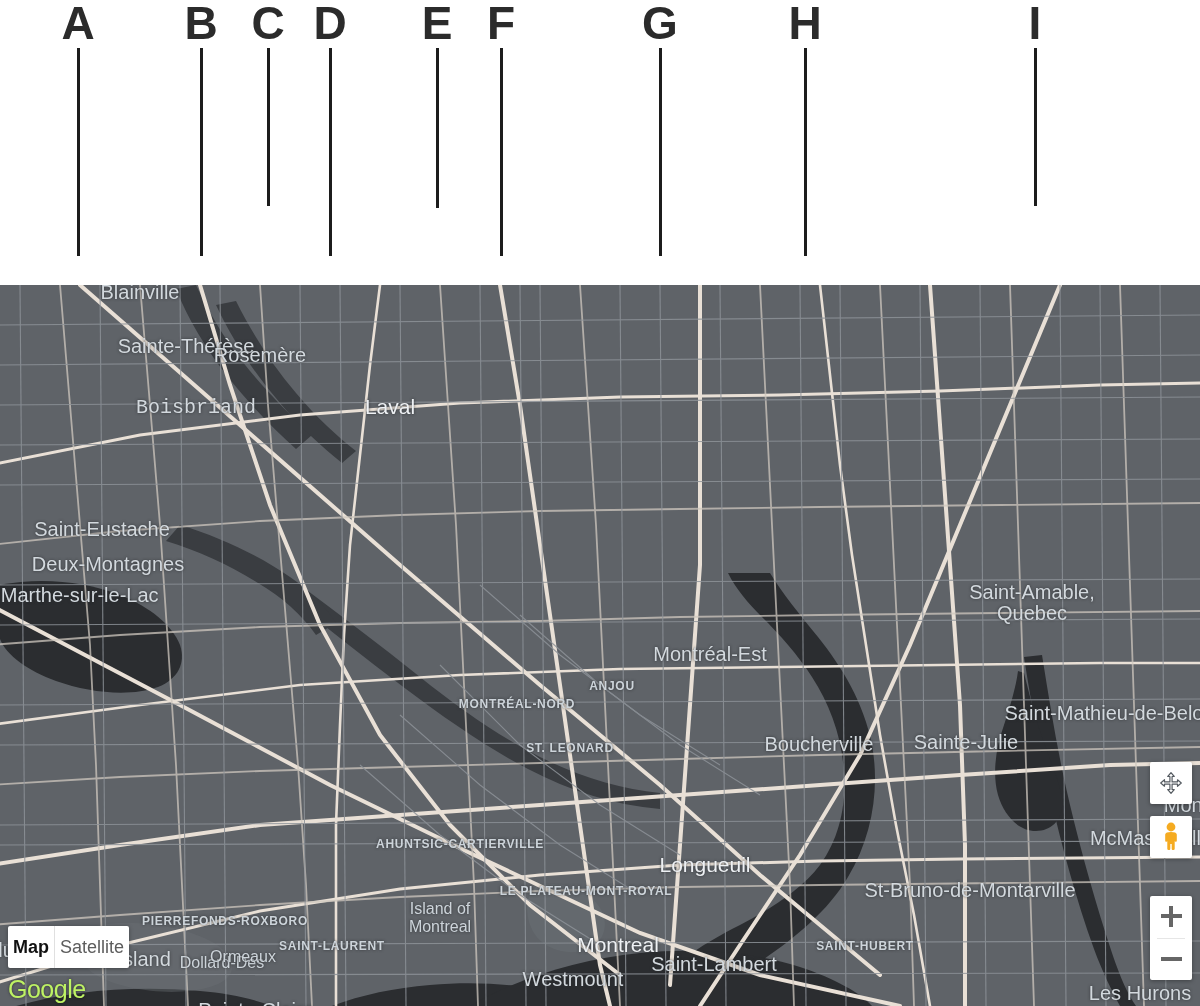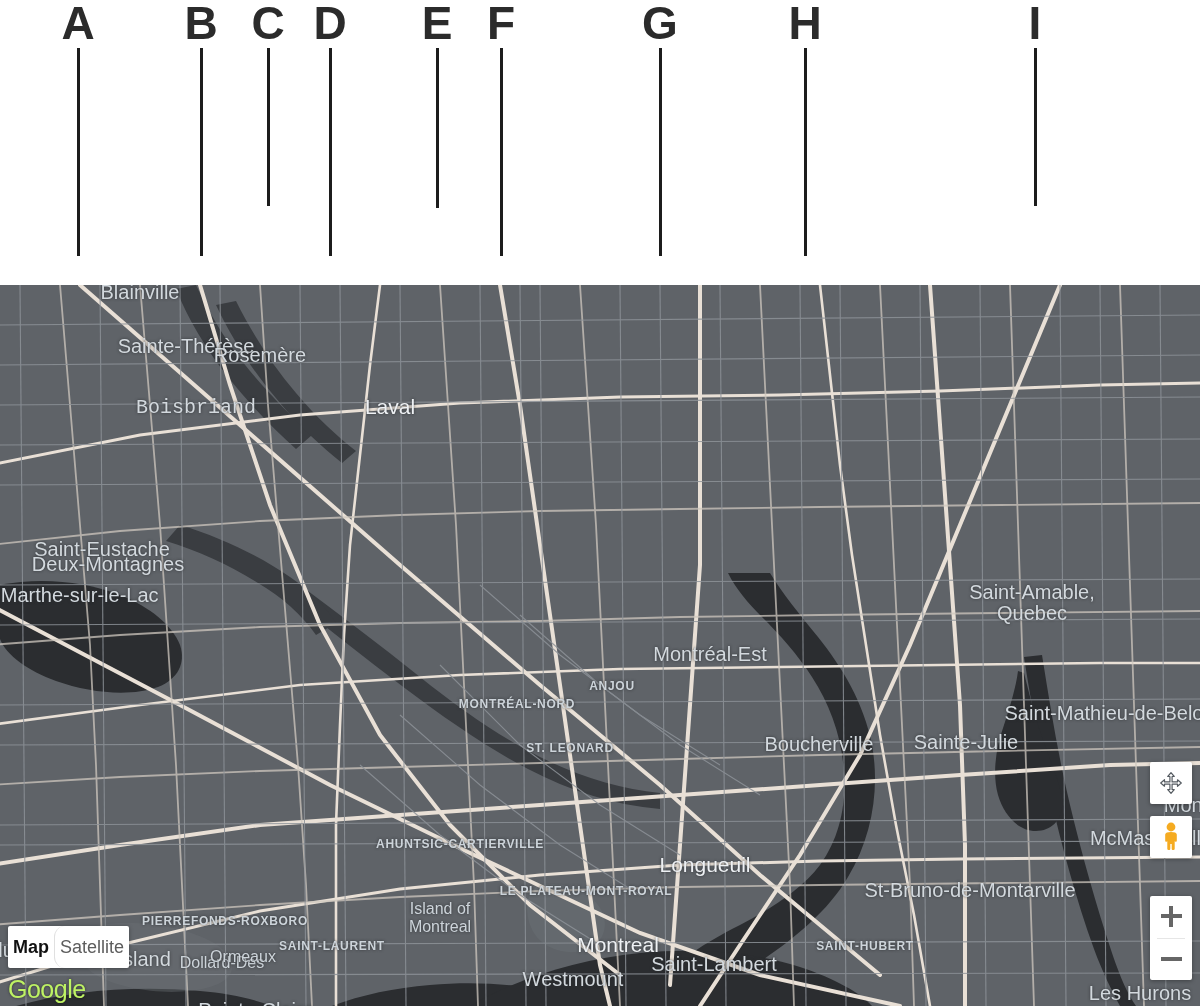--- a/index.html
+++ b/index.html
@@ -225,21 +225,21 @@
     z-index: 20;
   }
   .maptype button {
     border: 0; background: transparent;
     font-family: "Liberation Sans", sans-serif;
     font-size: 18px;
     padding: 0 5px;
     cursor: pointer;
   }
   .maptype .mt-map { color: #111111; font-weight: bold; }
-  .maptype .mt-sat { color: #5d5d5d; border-left: 1px solid #e0e0e0; border-radius: 11px; }
+  .maptype .mt-sat { color: #5d5d5d; border-left: 1px solid #e0e0e0; }
 
   .google-logo {
     position: absolute;
     left: 8px; bottom: 2px;
     font-family: "Liberation Sans", sans-serif;
     font-size: 25px;
     color: #bef264;
     letter-spacing: -.5px;
     z-index: 20;
     text-shadow: 0 0 3px rgba(0,0,0,.5);
@@ -428,21 +428,21 @@
         <path d="M480 300 L560 370 L640 430 L720 480"></path>
       </g>
     </svg>
 
     <div id="map-labels">
         <div class="lbl city" style="left: 140px; top: -4px;">Blainville</div>
         <div class="lbl city" style="left: 186px; top: 50px;">Sainte-Thérèse</div>
         <div class="lbl city" style="left: 260px; top: 52px; margin-top: 7px;">Rosemère</div>
         <div class="lbl city" style="left: 196px; top: 111px; font-family: Liberation Mono, monospace;">Boisbriand</div>
         <div class="lbl bigcity" style="left: 390px; top: 110px;">Laval</div>
-        <div class="lbl city" style="left: 102px; top: 233px; margin-top: 20px;">Saint-Eustache</div>
+        <div class="lbl city" style="left: 102px; top: 233px;">Saint-Eustache</div>
         <div class="lbl city" style="left: 108px; top: 268px;">Deux-Montagnes</div>
         <div class="lbl city" style="left: 48px; top: 299px;">Sainte-Marthe-sur-le-Lac</div>
         <div class="lbl hood" style="left: 517px; top: 412px;">MONTRÉAL-NORD</div>
         <div class="lbl hood" style="left: 612px; top: 394px;">ANJOU</div>
         <div class="lbl hood" style="left: 570px; top: 456px;">ST. LEONARD</div>
         <div class="lbl city" style="left: 710px; top: 358px;">Montréal-Est</div>
         <div class="lbl city" style="left: 819px; top: 448px;">Boucherville</div>
         <div class="lbl city" style="left: 1032px; top: 296px;">Saint-Amable,</div>
         <div class="lbl city" style="left: 1032px; top: 317px;">Quebec</div>
         <div class="lbl city" style="left: 1114px; top: 417px;">Saint-Mathieu-de-Beloeil</div>

